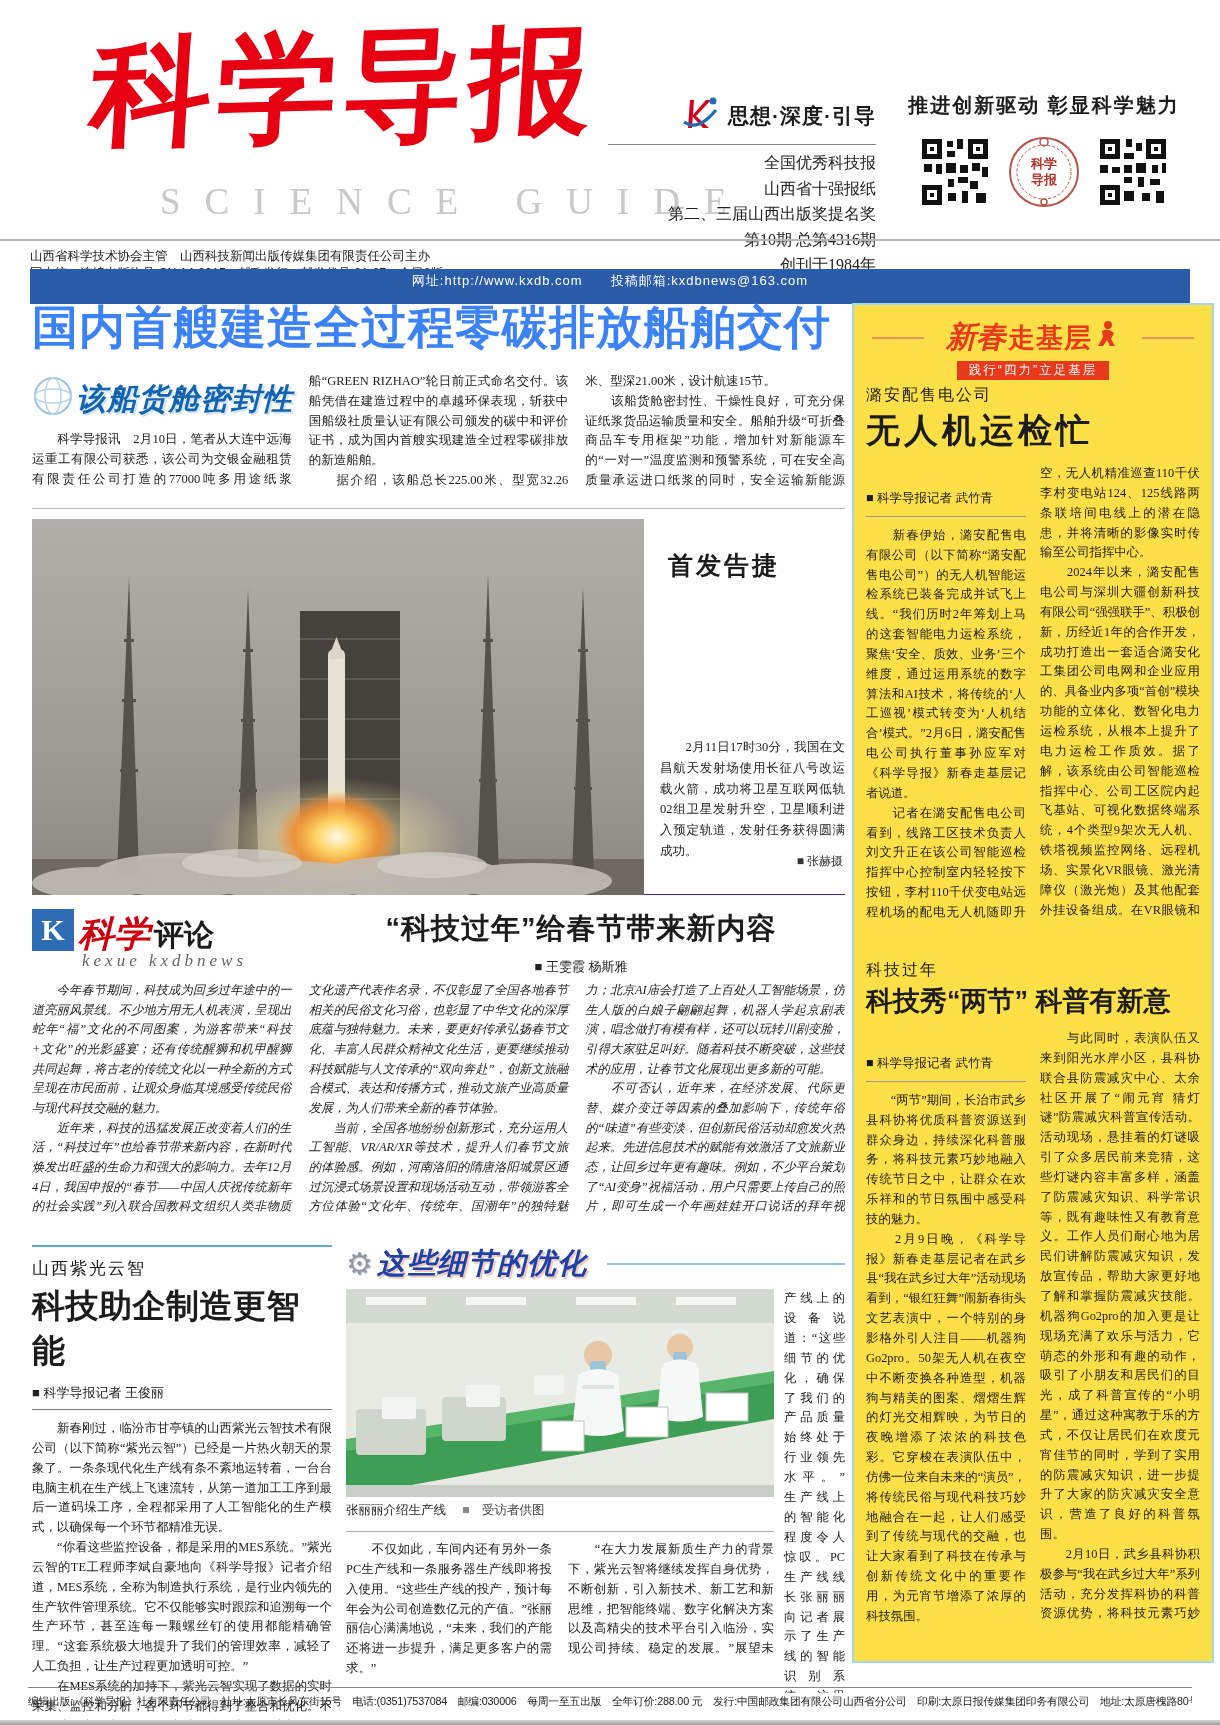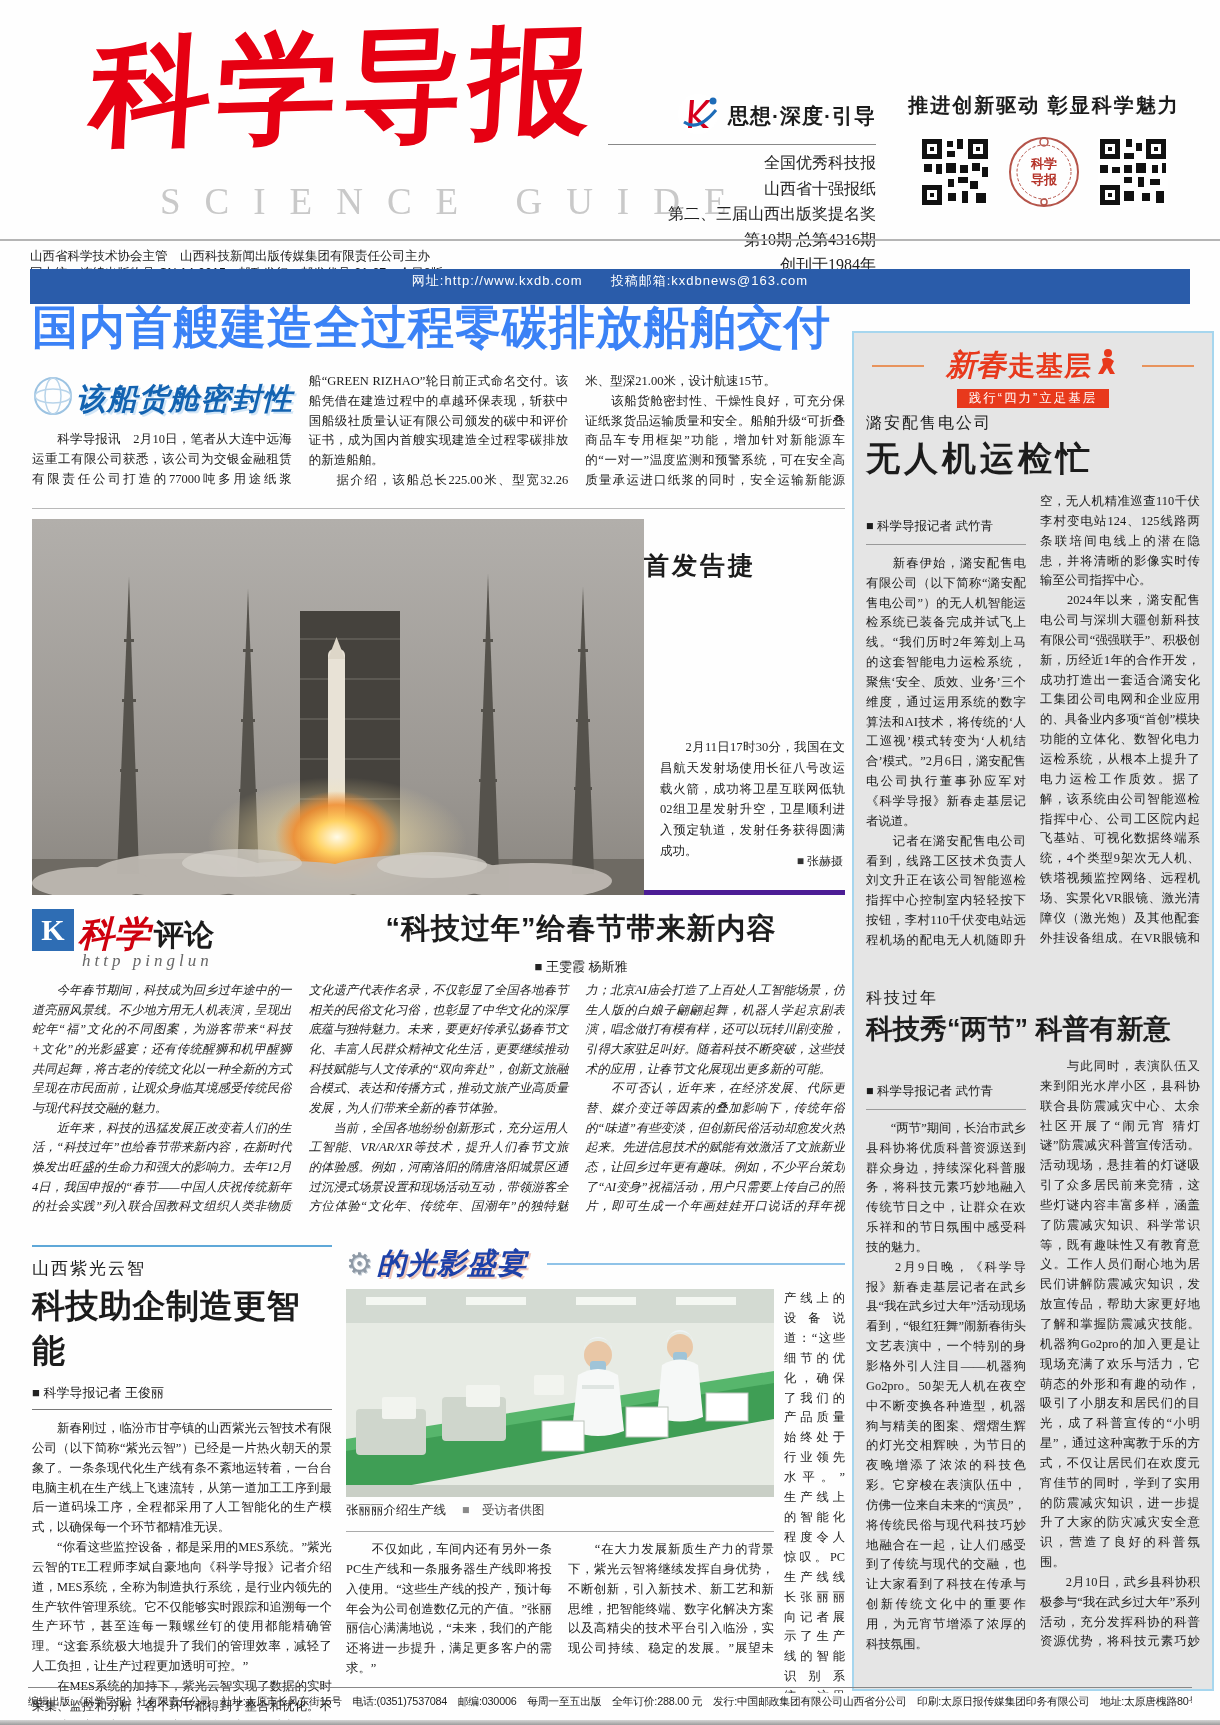--- a/index.html
+++ b/index.html
@@ -36,21 +36,21 @@
   .lead-cols { margin-top:13px; height:128px; column-count:3; column-gap:17px; font-size:12.5px; line-height:1.58;
     text-align:justify; overflow:hidden; }
   .flow { white-space:pre-line; }
   .badge-self { height:54px; margin-bottom:4px; display:flex; align-items:center; gap:2px; }
   .badge-self-text { font-size:30px; font-weight:bold; font-style:italic; color:#1363b1;
     font-family:"Liberation Sans",sans-serif; letter-spacing:1px; text-shadow:2px 2px 0 #d3e6f6; white-space:nowrap; }
   .sep1 { margin-top:8px; border-top:1px solid #b9b9b9; }
 
   .photo-row { margin-top:10px; display:flex; height:376px; }
   .rocket-photo { width:612px; height:376px; flex:none; }
-  .launch-side { flex:1; padding-left:0; position:relative; border-bottom:5px solid #4c1d95; }
+  .launch-side { flex:1; padding-left:24px; position:relative; border-bottom:1px solid #4c1d95; }
   .launch-title { margin-top:30px; font-size:25px; font-weight:bold; font-family:"Liberation Sans",sans-serif; letter-spacing:3px; }
   .launch-caption { position:absolute; top:218px; left:16px; right:0; font-size:12.5px; line-height:1.66; text-align:justify; }
   .launch-credit { position:absolute; top:334px; right:2px; font-size:12px; color:#333; }
 
   
   .comment { margin-top:14px; }
   .comment-head { display:flex; align-items:flex-start; height:64px; }
   .kp-logo { width:285px; flex:none; position:relative; }
   .kp-row { display:flex; align-items:flex-end; gap:4px; }
   .kp-k { width:42px; height:42px; background:#2e6db4; color:#fff; font-weight:bold; font-size:30px; text-align:center;
@@ -88,21 +88,21 @@
   .factory-caption { margin-top:5px; padding-bottom:12px; border-bottom:1px solid #aaa; font-size:12.5px;
     font-family:"Liberation Sans",sans-serif; }
   .cap-credit { color:#444; }
   .cap-sq { color:#8a8a8a; }
   .biz-bottom-cols { margin-top:8px; height:148px; column-count:2; column-gap:16px; overflow:hidden;
     font-size:12.4px; line-height:1.6; text-align:justify; }
   .side-strip { flex:1; padding-left:10px; height:404px; overflow:hidden; font-size:12.3px; line-height:1.62; text-align:justify; }
 
   
   .right-box { position:absolute; left:852px; top:303px; width:362px; height:1360px; border:2px solid #a6d6ee;
-    background:#e5e5e5; padding:8px 12px;margin-top:28px; }
+    background:#fde047; padding:8px 12px; }
   .nc-badge-wrap { text-align:center; position:relative; height:62px; padding-top:4px; }
   .nc-main { display:inline-flex; align-items:baseline; gap:2px; }
   .nc-chun { font-size:30px; font-weight:bold; font-style:italic; color:#e8391c; font-family:"DejaVu Serif",serif; }
   .nc-rest { font-size:27px; font-weight:900; color:#e8391c; font-family:"Liberation Sans",sans-serif; letter-spacing:1px; }
   .nc-line { position:absolute; top:24px; height:2px; width:52px; background:#e8935c; }
   .nc-line.l { left:6px; } .nc-line.r { right:6px; }
   .nc-sub { display:inline-block; margin-top:3px; background:#e8391c; color:#fff; font-size:12.5px;
     font-family:"Liberation Sans",sans-serif; padding:1px 12px; letter-spacing:2px; }
   .rb-kicker { margin-top:10px; font-size:16px; font-family:"Liberation Sans",sans-serif; letter-spacing:2px; }
   .rb-headline1 { margin-top:2px; font-size:34px; font-weight:900; font-family:"Liberation Sans",sans-serif; letter-spacing:4px; }
@@ -340,21 +340,21 @@
     </div>
 
     <div class="comment">
       <div class="comment-head">
         <div class="kp-logo">
           <div class="kp-row">
             <span class="kp-k">K</span>
             <span class="kp-cn">科学</span>
             <span class="kp-type">评论</span>
           </div>
-          <div class="kp-py">http pinglun</div>
+          <div class="kp-py">kexue kxdbnews</div>
         </div>
         <div class="comment-title-wrap">
           <div class="comment-title">“科技过年”给春节带来新内容</div>
           <div class="comment-byline">■ 王雯霞  杨斯雅</div>
         </div>
       </div>
       <div class="comment-cols flow">　　今年春节期间，科技成为回乡过年途中的一道亮丽风景线。不少地方用无人机表演，呈现出蛇年“福”文化的不同图案，为游客带来“科技+文化”的光影盛宴；还有传统醒狮和机甲醒狮共同起舞，将古老的传统文化以一种全新的方式呈现在市民面前，让观众身临其境感受传统民俗与现代科技交融的魅力。
 　　近年来，科技的迅猛发展正改变着人们的生活，“科技过年”也给春节带来新内容，在新时代焕发出旺盛的生命力和强大的影响力。去年12月4日，我国申报的“春节——中国人庆祝传统新年的社会实践”列入联合国教科文组织人类非物质文化遗产代表作名录，不仅彰显了全国各地春节相关的民俗文化习俗，也彰显了中华文化的深厚底蕴与独特魅力。未来，要更好传承弘扬春节文化、丰富人民群众精神文化生活，更要继续推动科技赋能与人文传承的“双向奔赴”，创新文旅融合模式、表达和传播方式，推动文旅产业高质量发展，为人们带来全新的春节体验。
 　　当前，全国各地纷纷创新形式，充分运用人工智能、VR/AR/XR等技术，提升人们春节文旅的体验感。例如，河南洛阳的隋唐洛阳城景区通过沉浸式场景设置和现场活动互动，带领游客全方位体验“文化年、传统年、国潮年”的独特魅力；北京AI庙会打造了上百处人工智能场景，仿生人版的白娘子翩翩起舞，机器人学起京剧表演，唱念做打有模有样，还可以玩转川剧变脸，引得大家驻足叫好。随着科技不断突破，这些技术的应用，让春节文化展现出更多新的可能。
 　　不可否认，近年来，在经济发展、代际更替、媒介变迁等因素的叠加影响下，传统年俗的“味道”有些变淡，但创新民俗活动却愈发火热起来。先进信息技术的赋能有效激活了文旅新业态，让回乡过年更有趣味。例如，不少平台策划了“AI变身”祝福活动，用户只需要上传自己的照片，即可生成一个年画娃娃开口说话的拜年视频，还可以一键分享至社交媒体，表达新春祝福；在故宫博物院建院100周年之际，“紫禁城里过大年”项目首次走出北京开展巡展活动，采取线上线下互动的方式，开发光影、AR/VR等数字展览，让市民在家门口就能感受到紫禁城文化的独特魅力，在数字体验中品味新春节日氛围。
@@ -369,21 +369,21 @@
         <div class="byline-bar">■  科学导报记者  王俊丽</div>
         <div class="biz-body flow">　　新春刚过，临汾市甘亭镇的山西紫光云智技术有限公司（以下简称“紫光云智”）已经是一片热火朝天的景象了。一条条现代化生产线有条不紊地运转着，一台台电脑主机在生产线上飞速流转，从第一道加工工序到最后一道码垛工序，全程都采用了人工智能化的生产模式，以确保每一个环节都精准无误。
 　　“你看这些监控设备，都是采用的MES系统。”紫光云智的TE工程师李斌自豪地向《科学导报》记者介绍道，MES系统，全称为制造执行系统，是行业内领先的生产软件管理系统。它不仅能够实时跟踪和追溯每一个生产环节，甚至连每一颗螺丝钉的使用都能精确管理。“这套系统极大地提升了我们的管理效率，减轻了人工负担，让生产过程更加透明可控。”
 　　在MES系统的加持下，紫光云智实现了数据的实时采集、监控和分析，各个环节都得到了整合和优化。不仅如此，车间内还配备了高端的防静电ESD系统，能够精准检测和控制生产环境中的静电电荷，有效避免静电对电子元件的潜在损害。李斌指着生</div>
       </div>
 
       <div class="biz-mid">
         <div class="innov-row">
           <div class="innov-badge">
             <span class="gear-icon">⚙</span>
-            <span class="innov-text">的光影盛宴</span>
+            <span class="innov-text">这些细节的优化</span>
           </div>
           <div class="innov-line"></div>
         </div>
         <div class="mid-flex">
           <div class="mid-main">
             <div class="factory-photo">
               <svg width="428" height="208" viewBox="0 0 428 208">
                 <rect width="428" height="208" fill="#e7ebe4"></rect>
                 <rect width="428" height="34" fill="#d3dad2"></rect>
                 <g fill="#f4f7f2">

